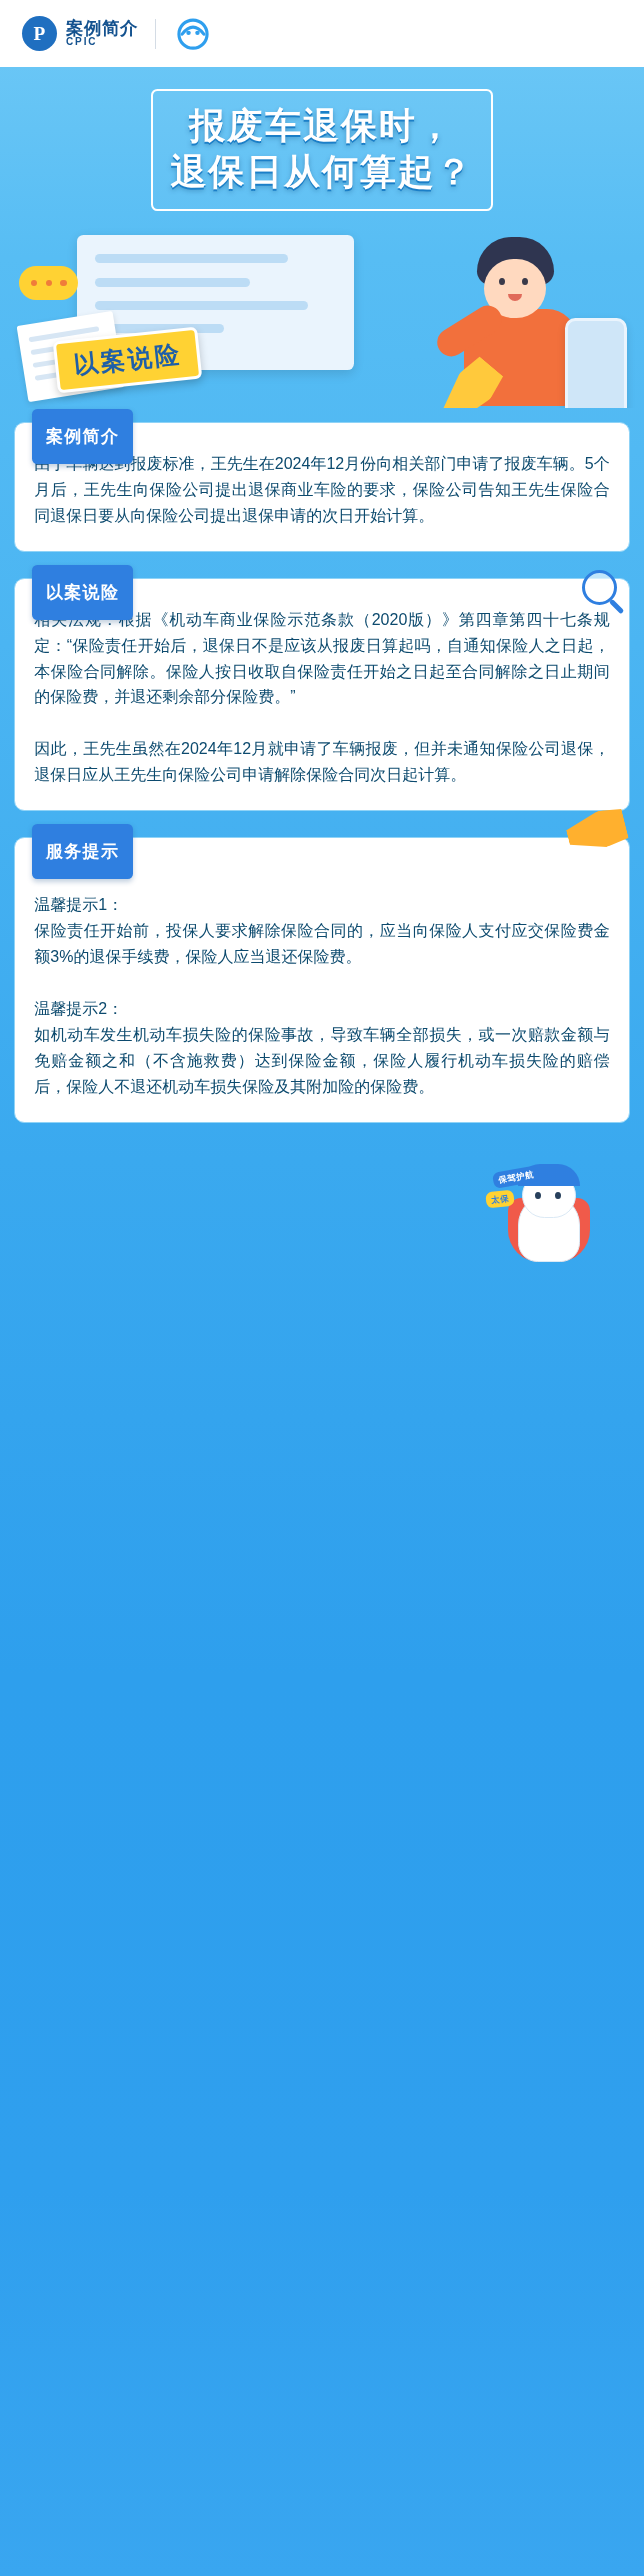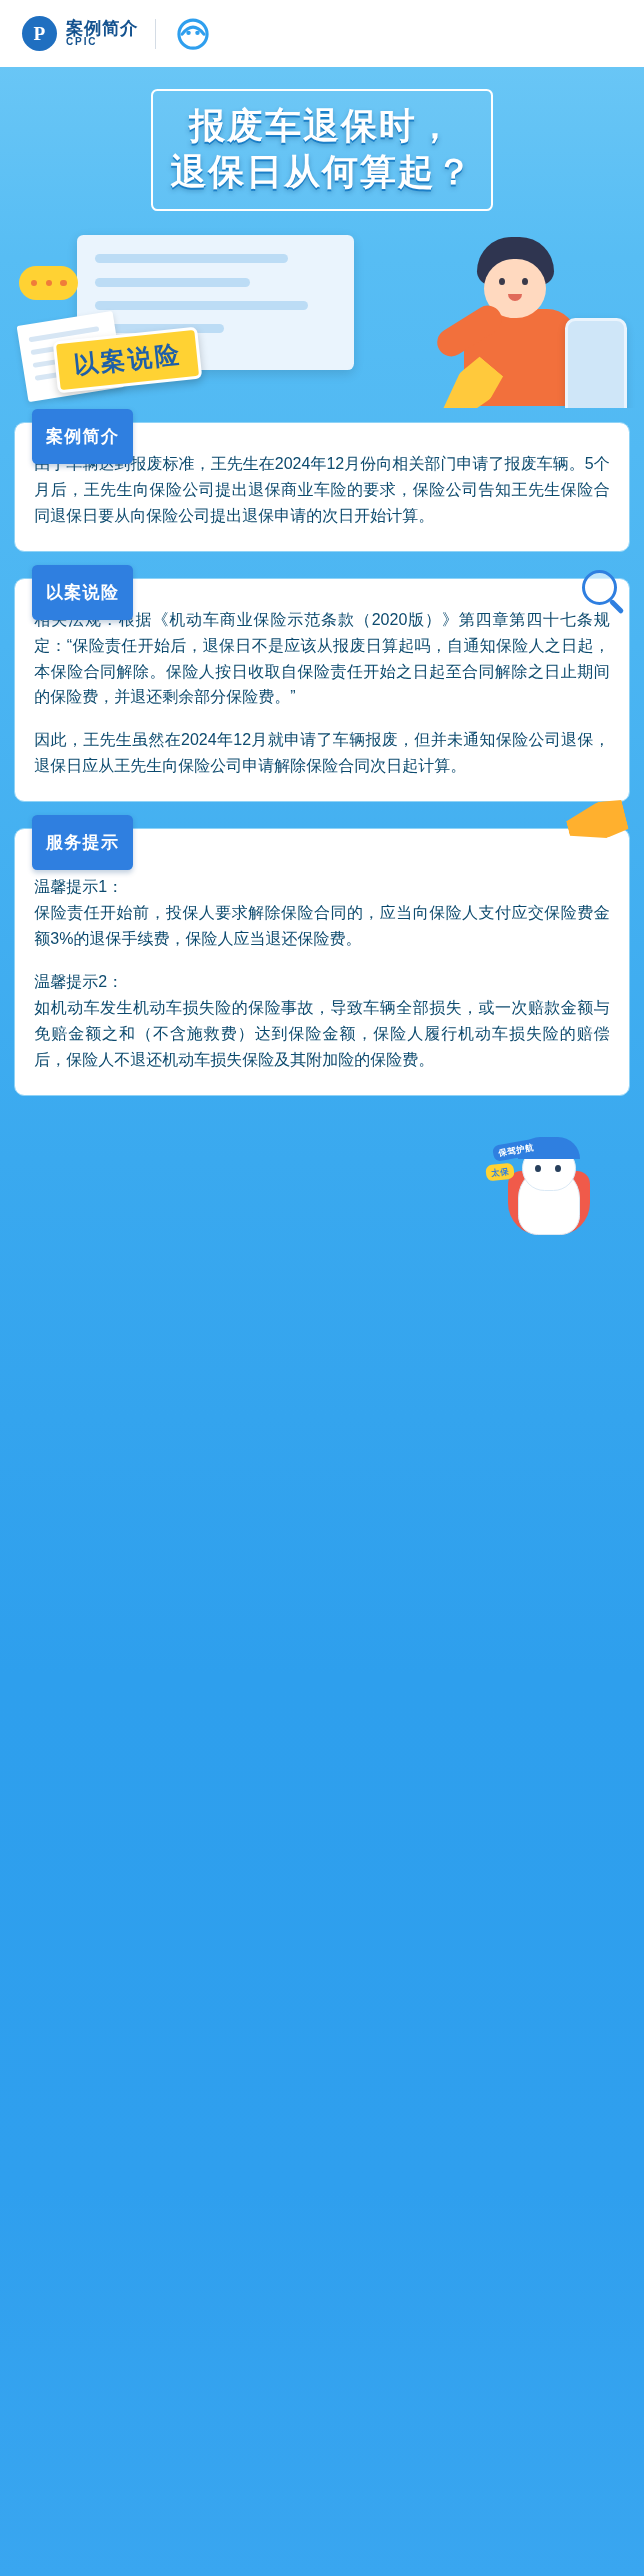--- a/index.html
+++ b/index.html
@@ -178,21 +178,21 @@
     border-radius: 5.2px;
     box-shadow: 0 2.6px 5.2px rgba(20,70,130,.25);
   }
   .card p {
     font-size: 16px;
     line-height: 1.62;
     color: #0c4a6e;
     text-align: justify;
     margin-bottom: 0;
   }
-  .card p.gap { margin-top: 17px; }
+  .card p.gap { margin-top: 26px; }
   .hl { color: #2f7fe0; }
   .search-deco {
     position: absolute;
     right: 11.6px; top: -9px;
     width: 35px; height: 35px;
     border: 3.9px solid #2f7fe0;
     border-radius: 50%;
     background: rgba(255,255,255,.65);
   }
   .search-deco::after {

